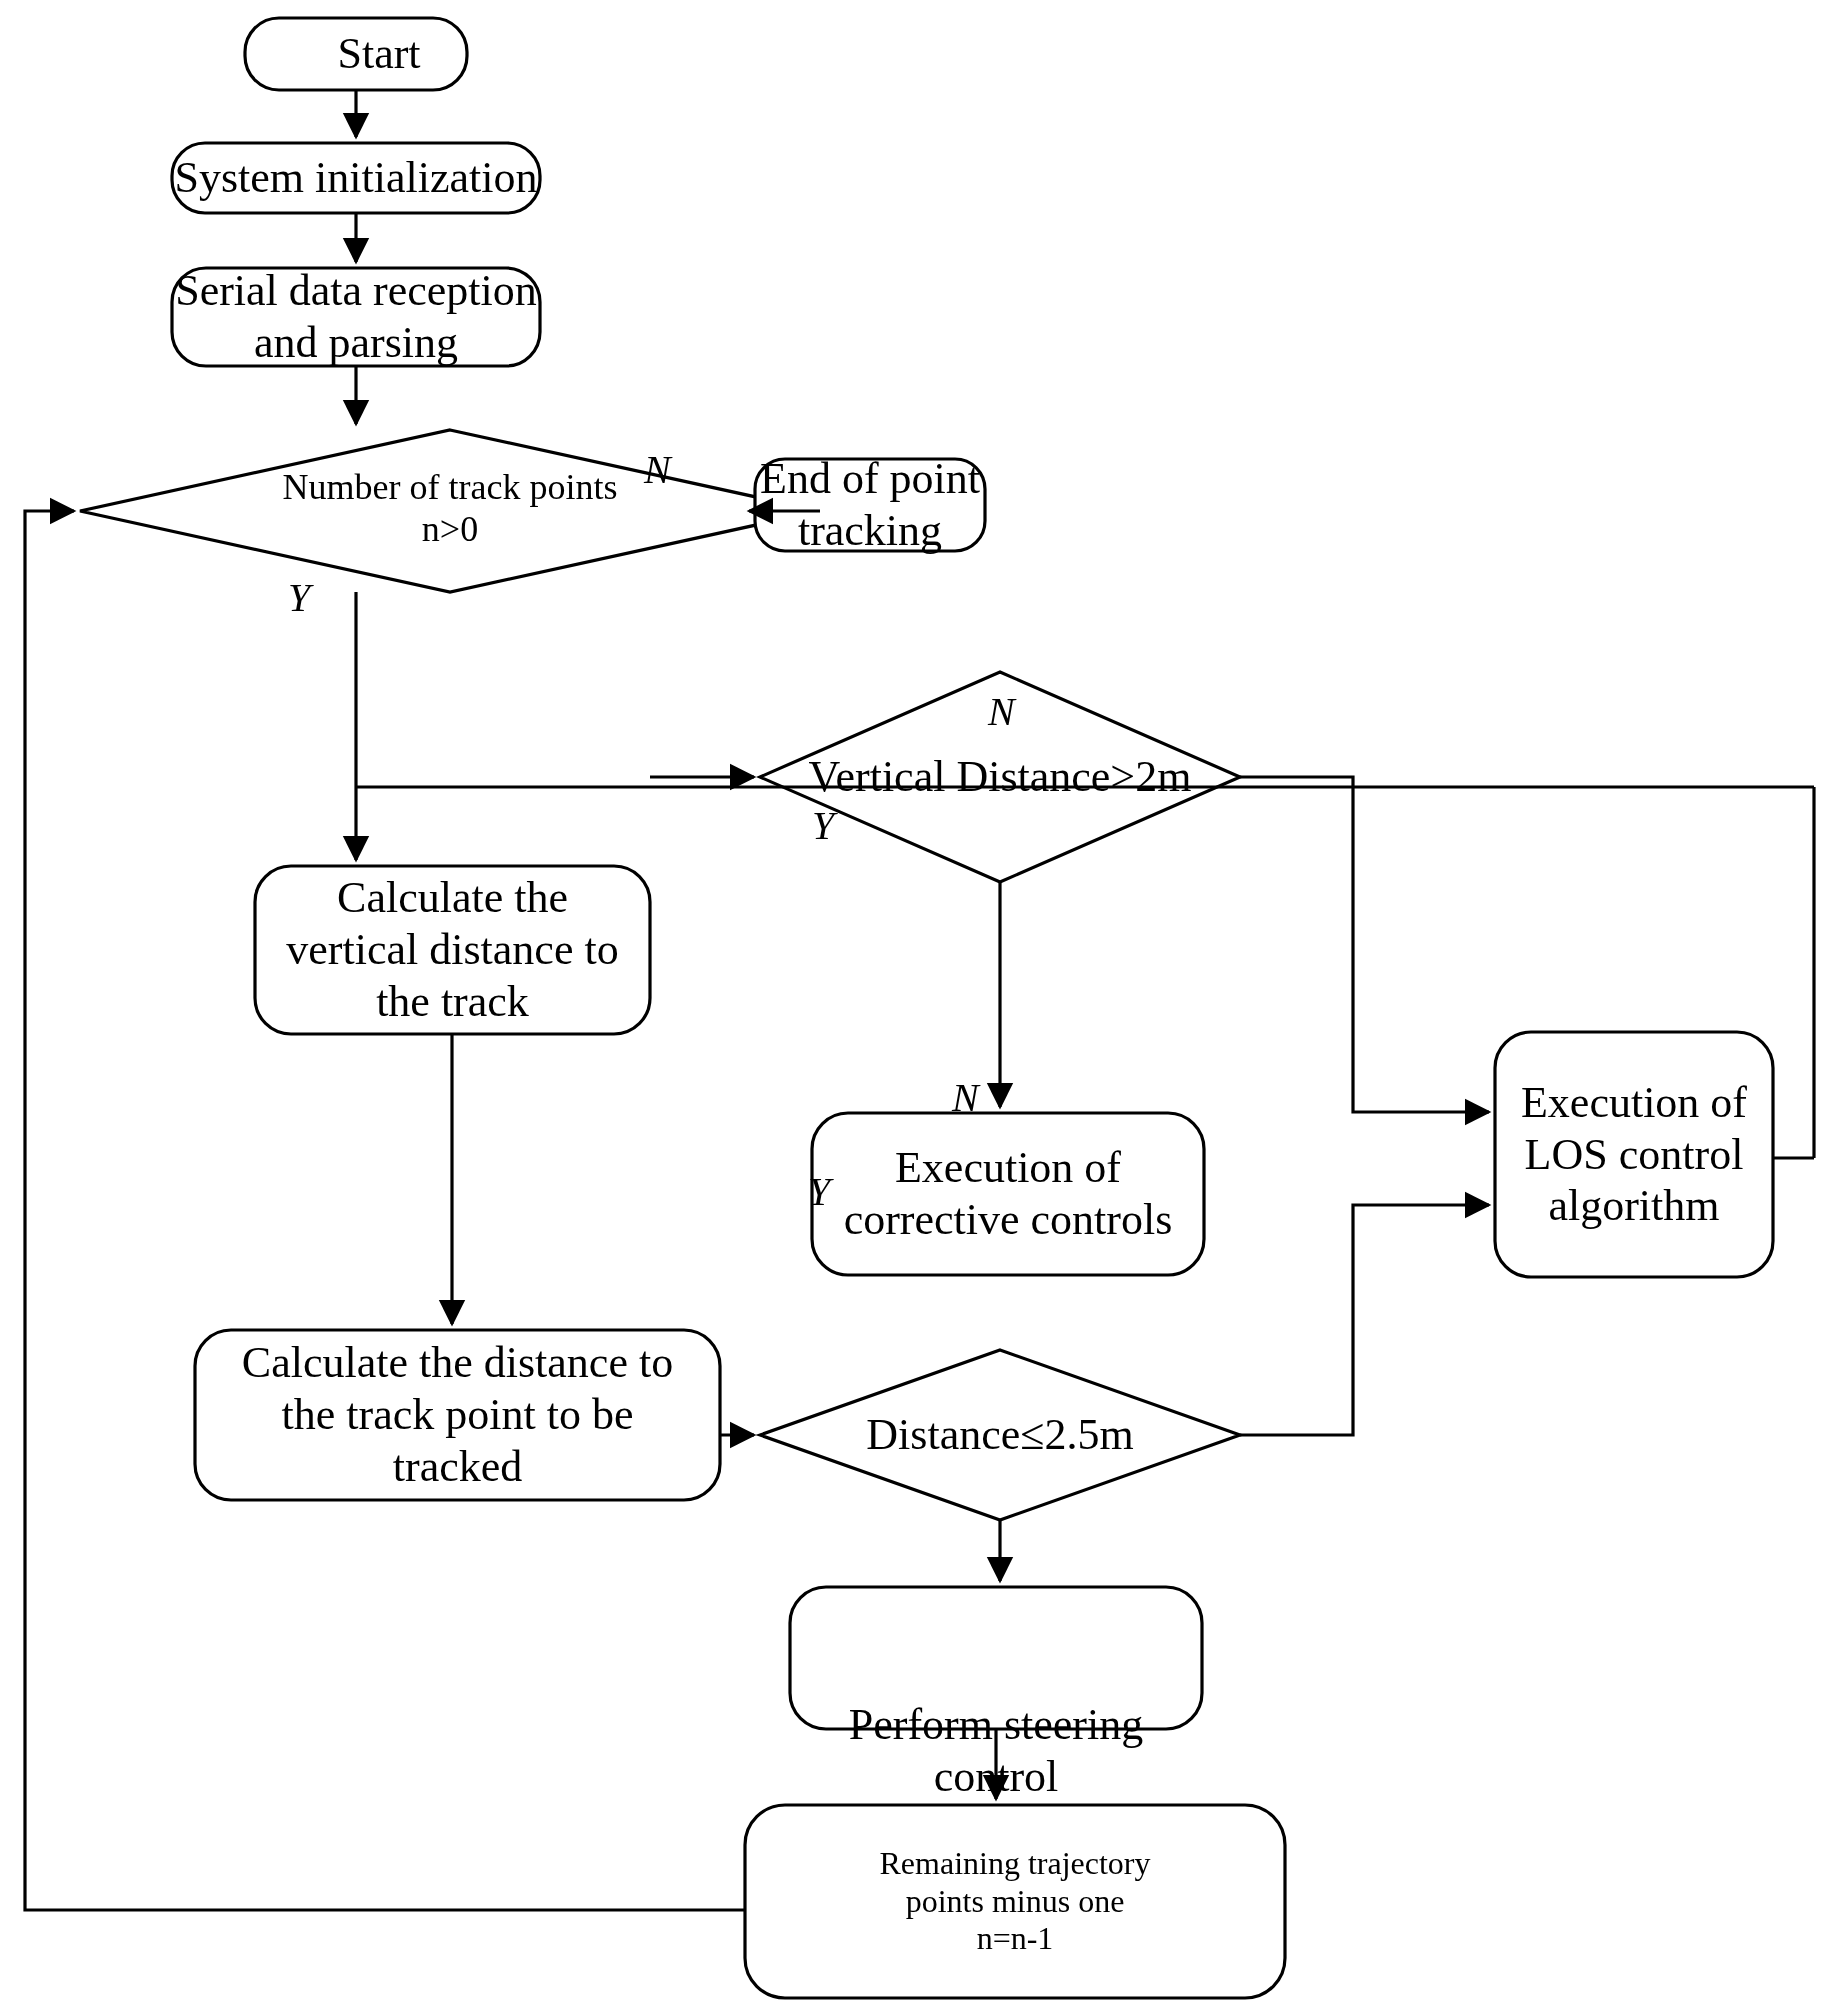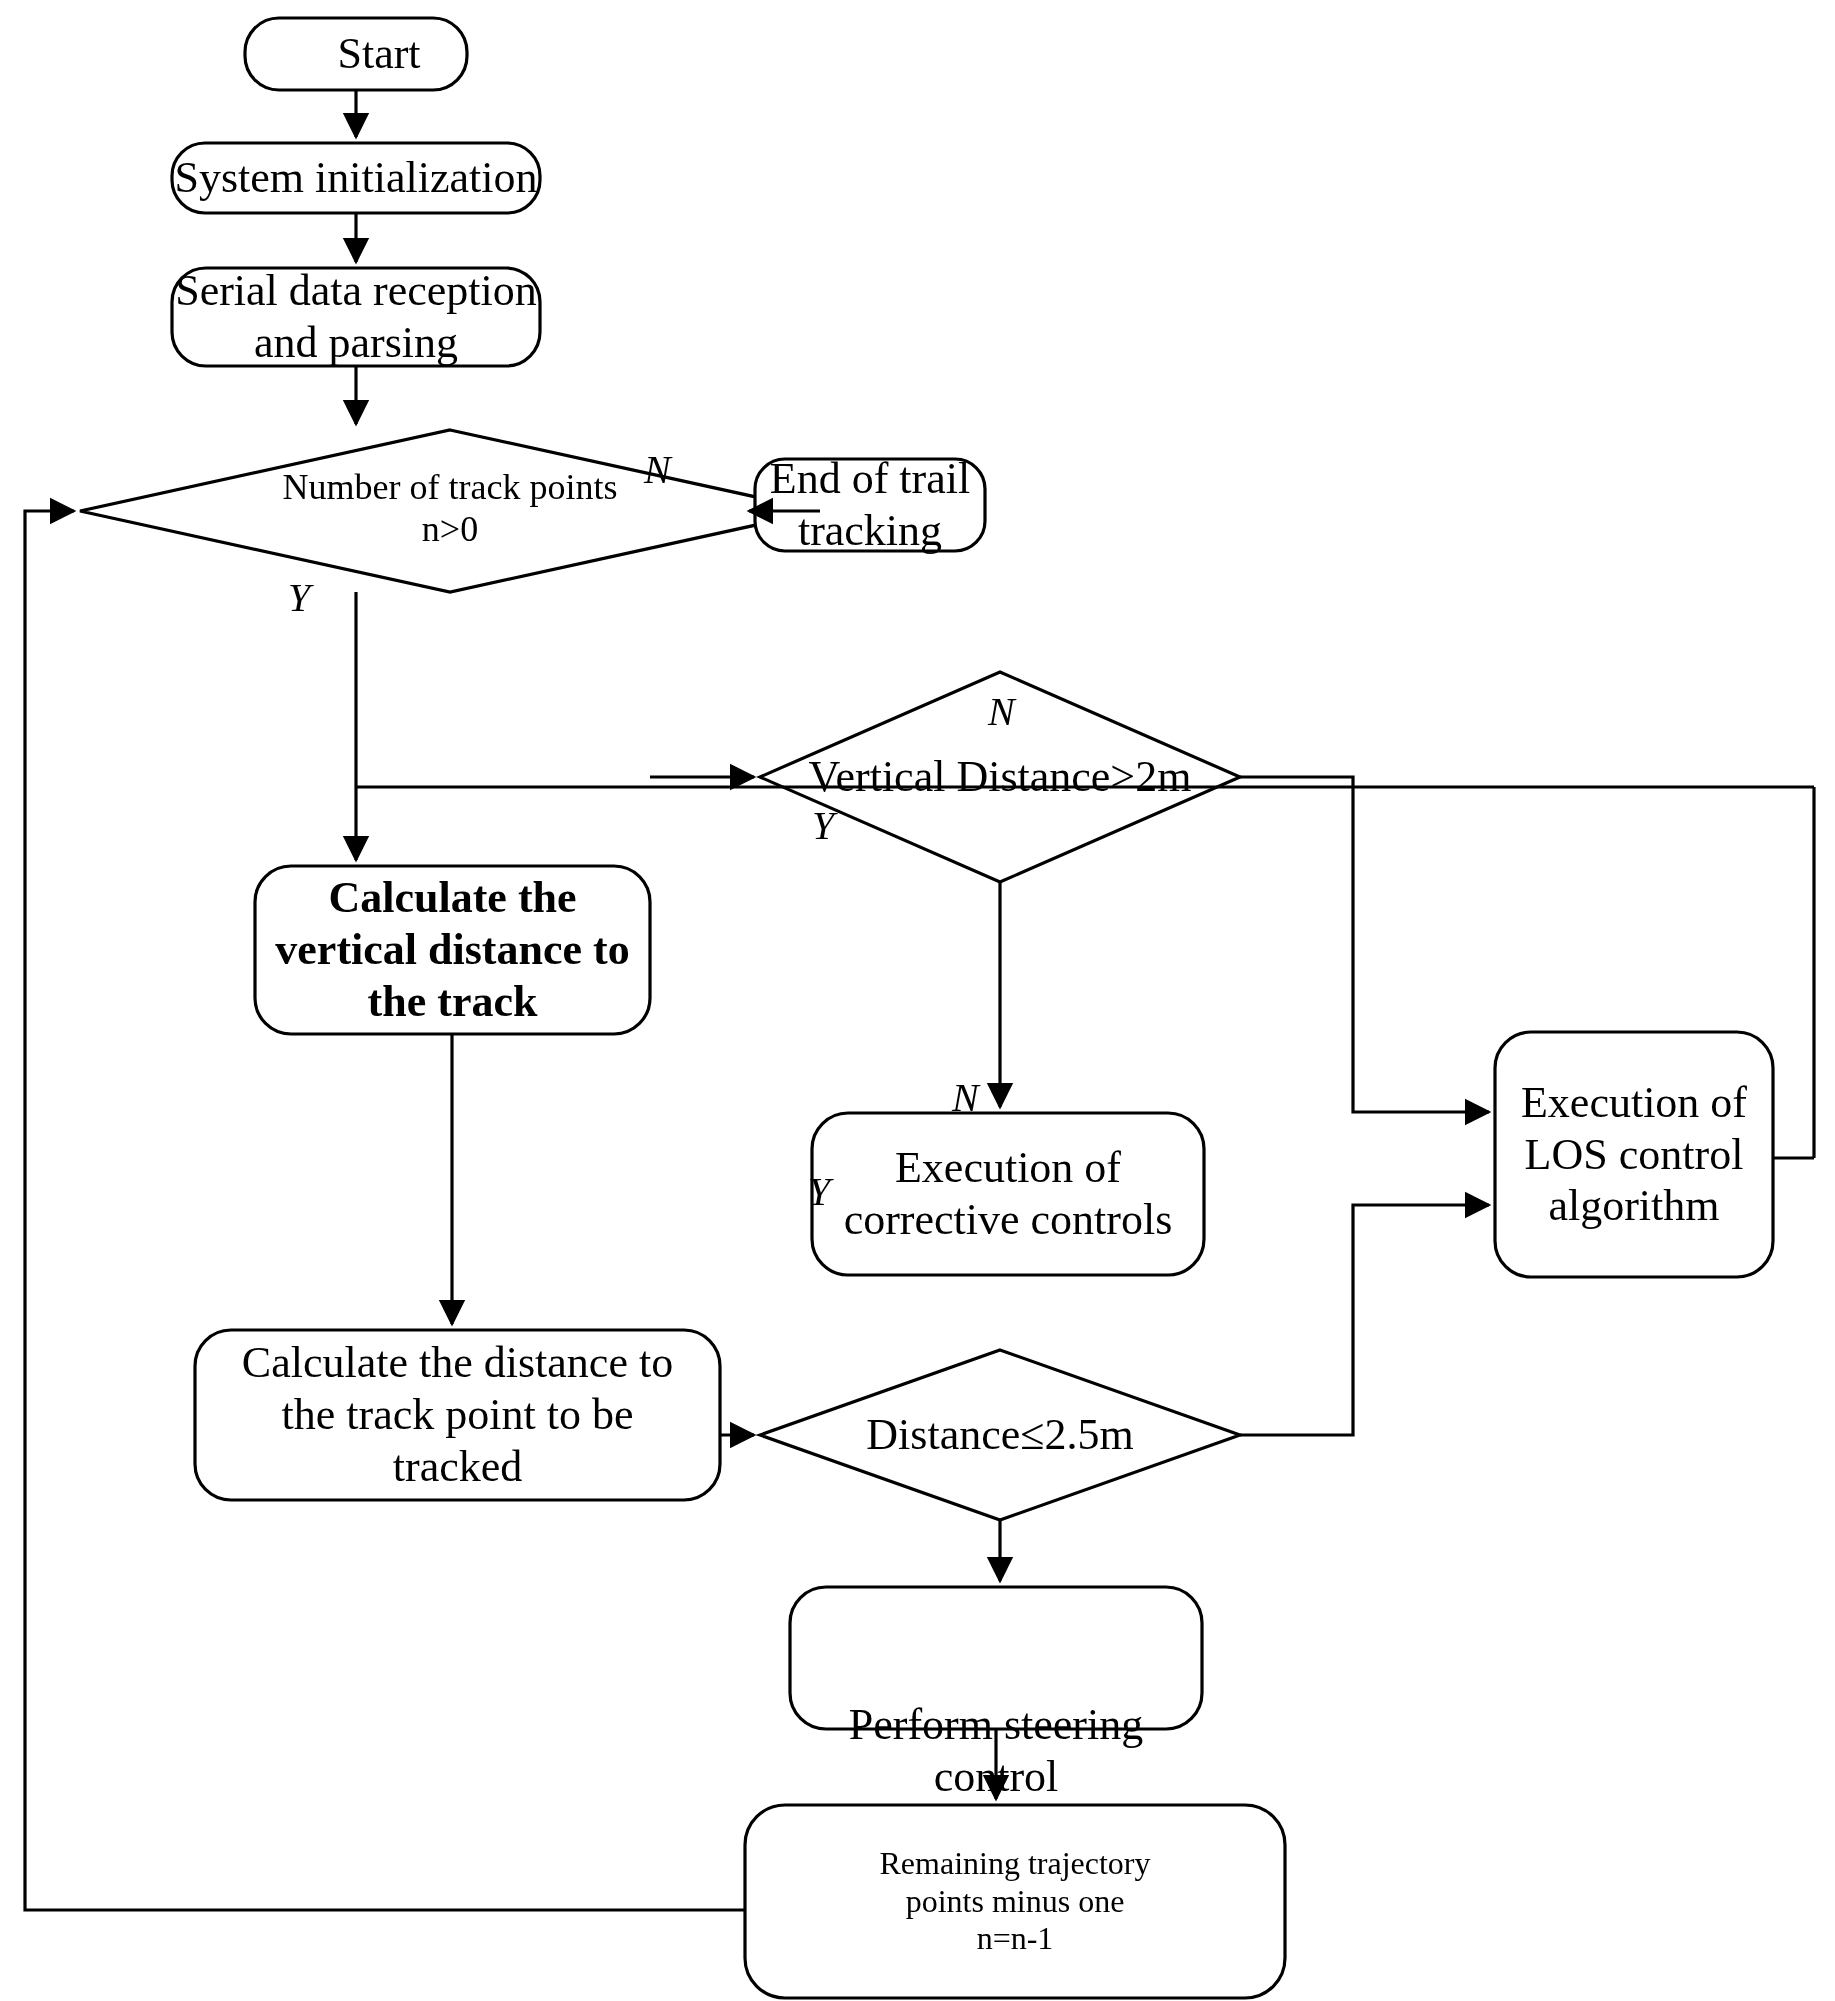--- a/index.html
+++ b/index.html
@@ -124,24 +124,24 @@
   <div class="node-label" style="left:245px; top:18px; width:268px; height:72px; font-size:44px;">Start</div>
 
   <div class="node-label" style="left:172px; top:143px; width:368px; height:70px; font-size:44px;">System initialization</div>
 
   <div class="node-label" style="left:172px; top:268px; width:368px; height:98px; font-size:44px;">Serial data reception
 and parsing</div>
 
   <div class="node-label" style="left:80px; top:443px; width:740px; height:130px; font-size:36px;">Number of track points
 n&gt;0</div>
 
-  <div class="node-label" style="left:755px; top:459px; width:230px; height:92px; font-size:44px;">End of trail
+  <div class="node-label" style="left:755px; top:459px; width:230px; height:92px; font-size:44px;">End of point
 tracking</div>
 
-  <div class="node-label" style="left:253px; top:866px; width:399px; height:168px; font-size:44px;font-weight:bold;">Calculate the
+  <div class="node-label" style="left:253px; top:866px; width:399px; height:168px; font-size:44px;">Calculate the
 vertical distance to
 the track</div>
 
   <div class="node-label" style="left:740px; top:750px; width:520px; height:54px; font-size:44px; white-space:nowrap;">Vertical Distance&gt;2m</div>
 
   <div class="node-label" style="left:812px; top:1113px; width:392px; height:162px; font-size:44px;">Execution of
 corrective controls</div>
 
   <div class="node-label" style="left:1495px; top:1032px; width:278px; height:245px; font-size:44px;">Execution of
 LOS control

